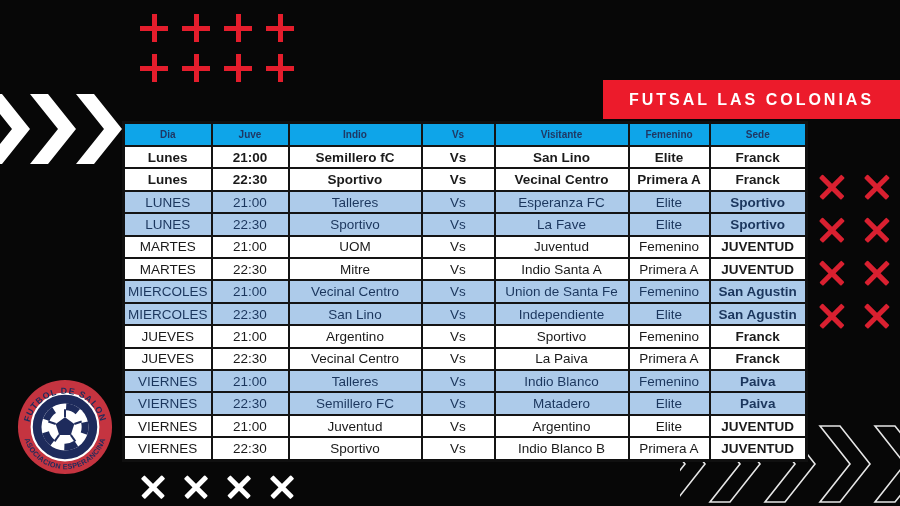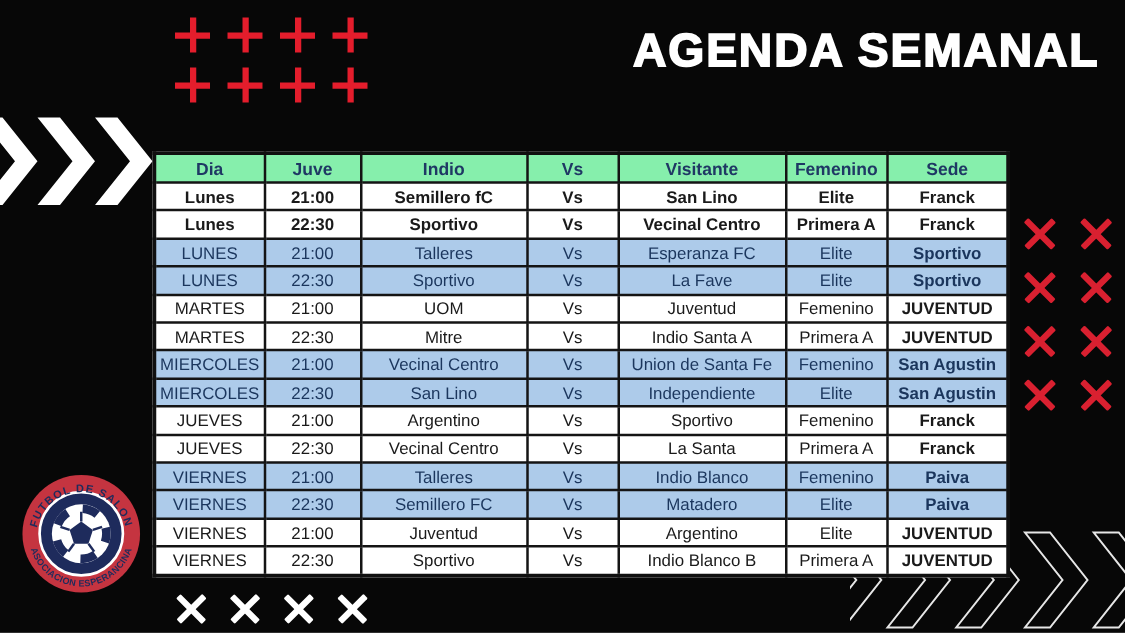--- a/index.html
+++ b/index.html
@@ -37,21 +37,21 @@
 
   .chevrons-left{position:absolute;left:0;top:92px;z-index:1;}
   .chevrons-br{position:absolute;left:680px;top:424px;z-index:1;}
 
   
   .tbl-wrap{position:absolute;left:122px;top:121px;z-index:3;}
   table{border-collapse:collapse;table-layout:fixed;width:683px;height:341px;
         background:#fff;border:3px solid #101010;}
   th,td{border:2px solid #141414;text-align:center;vertical-align:middle;
         padding:0 1px;font-size:13.5px;color:#1a1a1a;overflow:visible;white-space:nowrap;}
-  thead th{background:#86efac;color:#1F3864;font-weight:bold;font-size:14px;height:21px;}
+  thead th{background:#0ea5e9;color:#1F3864;font-weight:bold;font-size:10px;height:21px;}
   tr.blue td{background:#ADCBEA;color:#1B365D;}
   tr.boldrow td{font-weight:bold;}
   td:last-child{font-weight:bold;}
 
   
   .logo{position:absolute;left:16px;top:378px;z-index:2;}
 </style>
 </head>
 <body>
 
@@ -61,21 +61,21 @@
     <span class="plus-mark"></span>
     <span class="plus-mark"></span>
     <span class="plus-mark"></span>
     <span class="plus-mark"></span>
     <span class="plus-mark"></span>
     <span class="plus-mark"></span>
     <span class="plus-mark"></span>
     <span class="plus-mark"></span>
   </div>
 
-  <div class="title">AGENDA SEMANAL</div>
+  <div class="banner">FUTSAL LAS COLONIAS</div>
 
   <svg class="chevrons-left" width="140" height="74" viewBox="0 0 140 74">
     <path fill="#fff" d="M-62,2 L-44,2 L-16,37 L-44,72 L-62,72 L-34,37 Z"></path>
     <path fill="#fff" d="M-16,2 L2,2 L30,37 L2,72 L-16,72 L12,37 Z"></path>
     <path fill="#fff" d="M30,2 L48,2 L76,37 L48,72 L30,72 L58,37 Z"></path>
     <path fill="#fff" d="M76,2 L94,2 L122,37 L94,72 L76,72 L104,37 Z"></path>
   </svg>
 
   <svg class="chevrons-br" width="230" height="80" viewBox="0 0 230 80">
     <g fill="none" stroke="#E6E6E6" stroke-width="1.6">
@@ -207,21 +207,21 @@
           <td>Vs</td>
           <td>Sportivo</td>
           <td>Femenino</td>
           <td>Franck</td>
         </tr>
         <tr>
           <td>JUEVES</td>
           <td>22:30</td>
           <td>Vecinal Centro</td>
           <td>Vs</td>
-          <td>La Santa</td>
+          <td>La Paiva</td>
           <td>Primera A</td>
           <td>Franck</td>
         </tr>
         <tr class="blue">
           <td>VIERNES</td>
           <td>21:00</td>
           <td>Talleres</td>
           <td>Vs</td>
           <td>Indio Blanco</td>
           <td>Femenino</td>

